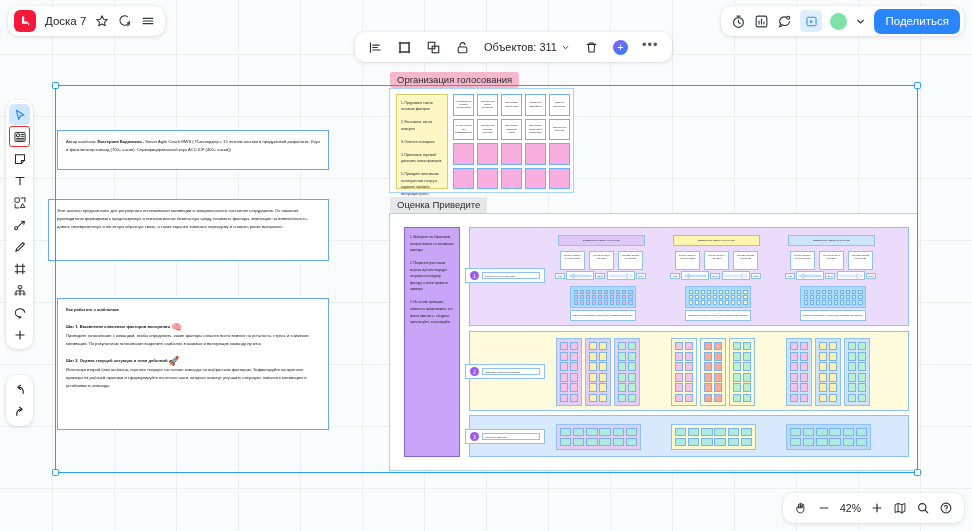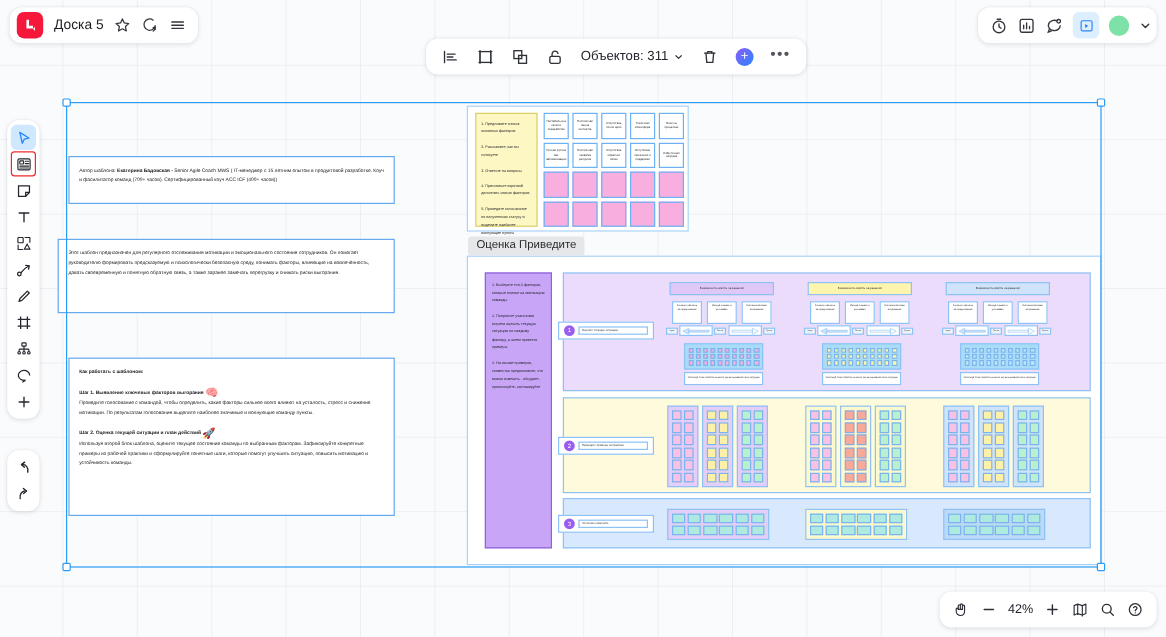--- a/index.html
+++ b/index.html
@@ -191,20 +191,21 @@
   .cluster { position:absolute;border:1.2px solid #8ec2f5; }
   .cgrid { position:absolute;display:grid;gap:1.6px;padding:2.6px; }
   .cnote { border:.7px solid #7ab3ef; }
 </style>
 </head>
 <body>
 
 <div id="canvas">
 
   <div class="frame" style="left:389px;top:88px;width:185px;height:105px;">
+    <div class="frame-label lbl-pink">Организация голосования</div>
 
     <div class="yellow-card" style="left:6px;top:5px;width:52px;height:95px;">
       <div style="white-space:pre-line;">1. Предложите список основных факторов
 
 2. Расскажите, как вы голосуете
 
 3. Ответьте на вопросы
 
 4. Приготовьте короткий дополнить список факторов
 
@@ -643,21 +644,21 @@
   <div class="hdl br"></div>
 </div>
 
 <div id="topleft" class="panel">
   <div class="logo">
     <svg width="12" height="12" viewBox="0 0 12 12">
         <path d="M3 1.5 h2.2 v5 h3.3 v2.2 h-5.5 z" fill="#fff"></path>
         <path d="M8.5 8.7 l1.6-1.1 v3.2 z" fill="#fff"></path>
       </svg>
   </div>
-  <div class="board-title">Доска 5</div>
+  <div class="board-title">Доска 7</div>
   <div class="ic">
     <svg width="14" height="14" viewBox="0 0 16 16" fill="none" stroke="#33363d" stroke-width="1.2">
         <path d="M8 2 l1.8 3.9 4.2.5 -3.1 2.9 .8 4.2 -3.7-2.1 -3.7 2.1 .8-4.2 -3.1-2.9 4.2-.5z" stroke-linejoin="round"></path>
       </svg>
   </div>
   <div class="ic">
     <svg width="14" height="14" viewBox="0 0 16 16" fill="none" stroke="#33363d" stroke-width="1.2">
         <path d="M11 3.2 A5.4 5.4 0 1 0 13 8 v3.6" stroke-linecap="round"></path>
         <path d="M11 10 l2 1.8 -2 1.8" stroke-linecap="round" stroke-linejoin="round"></path>
       </svg>
@@ -695,20 +696,21 @@
         <rect x="2.4" y="2.8" width="11.2" height="10.4" rx="1.5"></rect>
         <path d="M6.4 6.2 l3.4 2 -3.4 2z" fill="#2a85ff" stroke="none"></path>
       </svg>
   </div>
   <div class="avatar"></div>
   <div class="ic">
     <svg width="11" height="11" viewBox="0 0 12 12" fill="none" stroke="#33363d" stroke-width="1.3" stroke-linecap="round" stroke-linejoin="round">
         <path d="M3 4.6 L6 7.6 L9 4.6"></path>
       </svg>
   </div>
+  <div class="share">Поделиться</div>
 </div>
 
 <div id="ctxbar" class="panel">
   <div class="cell">
     <svg width="15" height="15" viewBox="0 0 16 16" stroke="#2f3238" stroke-width="1.2" fill="none" stroke-linecap="round">
         <path d="M2.6 3 V13"></path>
         <path d="M5 5.4 h7 M5 8 h5 M5 10.6 h8"></path>
       </svg>
   </div>
   <div class="cell">

